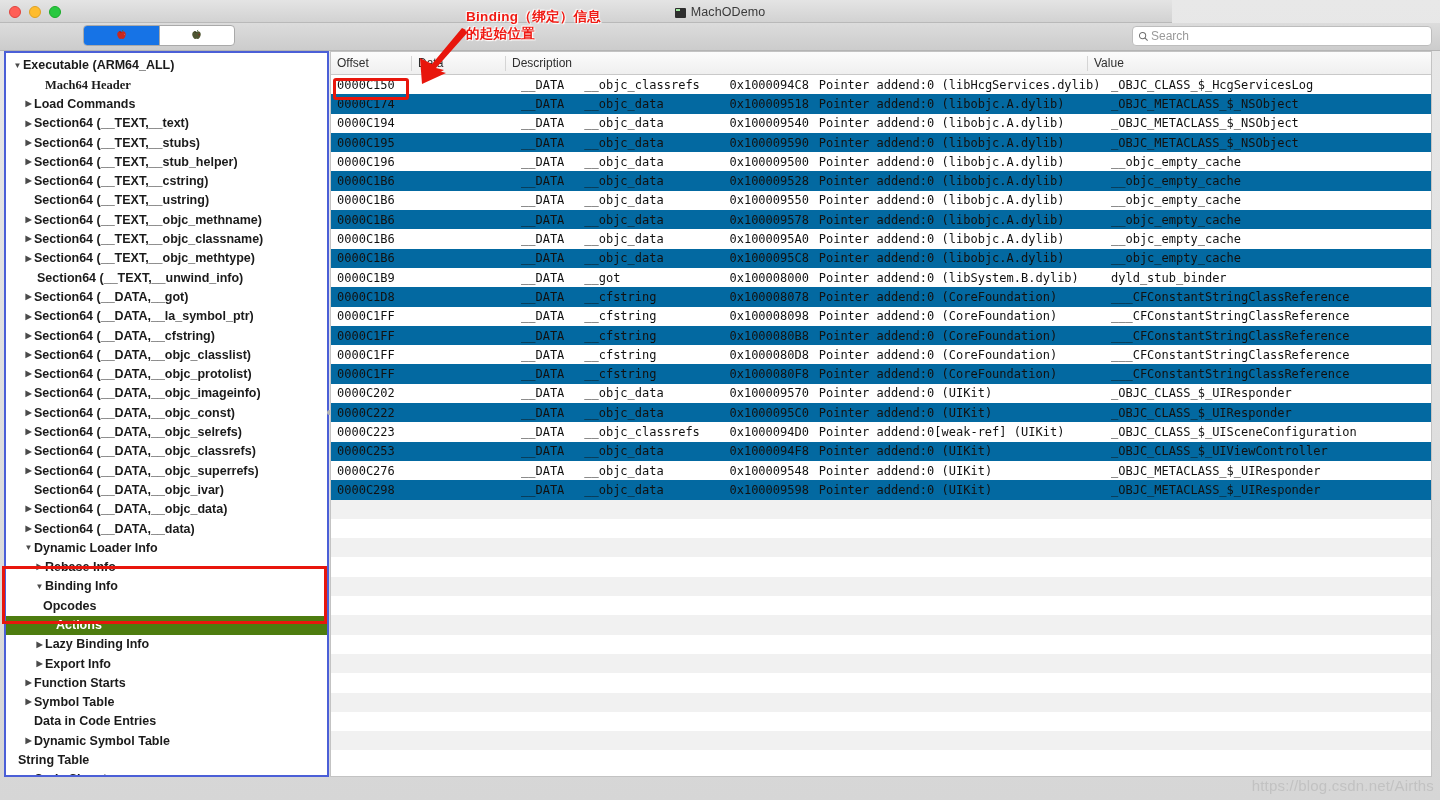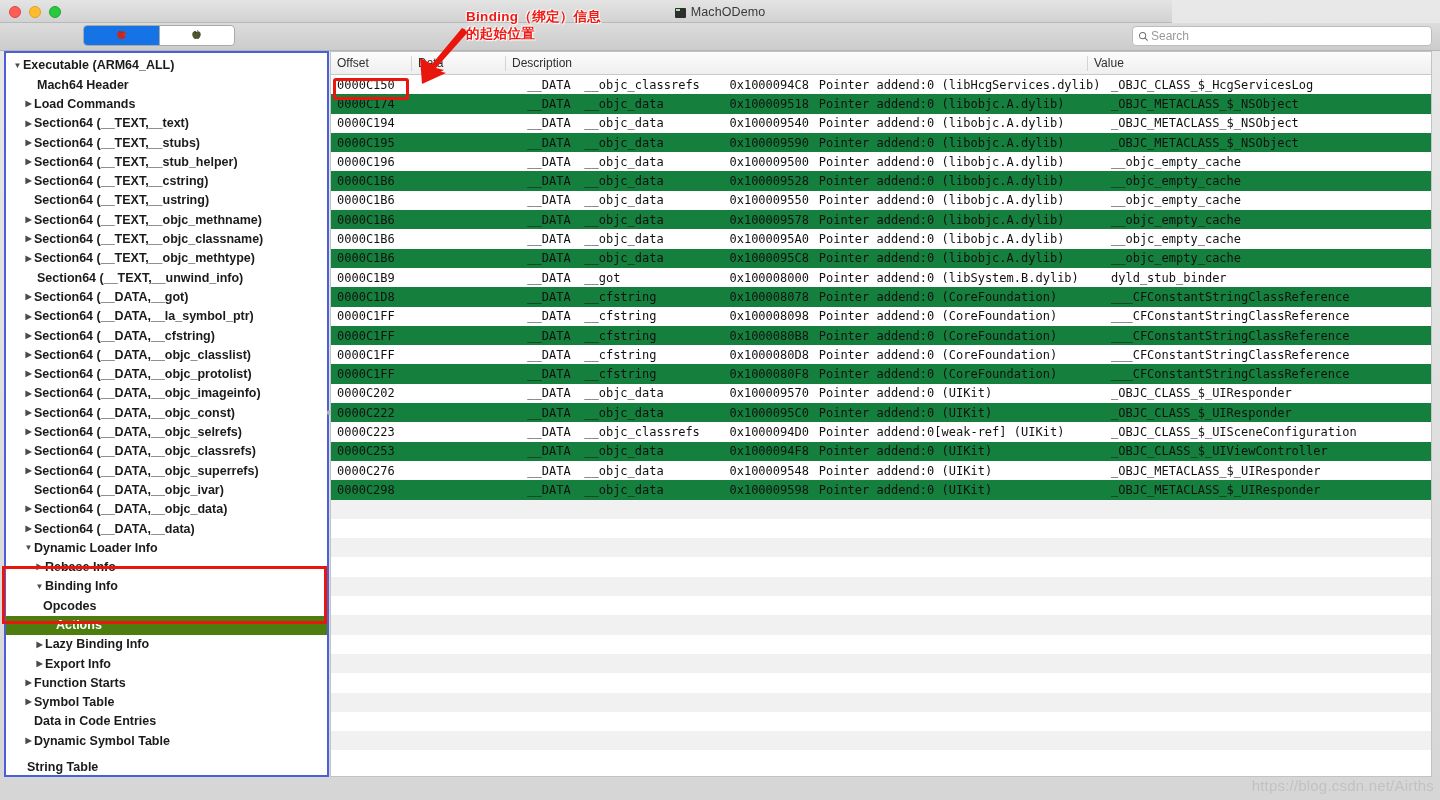--- a/index.html
+++ b/index.html
@@ -126,26 +126,26 @@
   .th-offset { width: 80px; }
   .th-data { width: 94px; }
   .th-desc { width: 582px; }
   .th-value { flex: 1; }
 
   .trow {
     display: flex; height: 19.3px; align-items: center;
     font-family: "DejaVu Sans Mono", monospace;
     font-size: 12px; color: #111; white-space: pre; gap: 8px;
   }
-  .trow.alt { background: #15803d; }
+  .trow.alt { background: #0369a1; }
   .c-offset { width: 80px; padding-left: 6px; }
   .c-data   { width: 94px; }
   .c-desc   { width: 582px; }
   .c-value  { flex: 1; }
-  .c-desc .dseg { display:inline-block; width: 56px; text-align: center; }
+  .c-desc .dseg { display:inline-block; width: 56px; }
   .c-desc .dsect { display:inline-block; width: 130px; }
   .c-desc .daddr { display:inline-block; width: 90px; padding-left: 8px; }
 
   .filler-row { height: 19.3px; }
   .filler-row.alt { background: #f1f1f1; }
 
   .red-box-offset {
     position: absolute; left: 333px; top: 78px;
     width: 76px; height: 22px;
     border: 3px solid #e8160c; border-radius: 3px;
@@ -216,21 +216,21 @@
       <span class="search-placeholder">Search</span>
     </div>
   </div>
 
   <div class="sidebar-wrap">
     <div class="tree" id="tree">
         <div class="tnode" style="padding-left: 6px;">
           <span class="tw">▼</span>
           <span>Executable  (ARM64_ALL)</span>
         </div>
-        <div class="tnode" style="padding-left: 20px;">
+        <div class="tnode" style="padding-left: 28px; font-family: Liberation Serif, serif;">
           <span class="tw none"></span>
           <span>Mach64 Header</span>
         </div>
         <div class="tnode" style="padding-left: 17px;">
           <span class="tw">▶</span>
           <span>Load Commands</span>
         </div>
         <div class="tnode" style="padding-left: 17px;">
           <span class="tw">▶</span>
           <span>Section64 (__TEXT,__text)</span>
@@ -356,21 +356,21 @@
           <span>Symbol Table</span>
         </div>
         <div class="tnode" style="padding-left: 17px;">
           <span class="tw none"></span>
           <span>Data in Code Entries</span>
         </div>
         <div class="tnode" style="padding-left: 17px;">
           <span class="tw">▶</span>
           <span>Dynamic Symbol Table</span>
         </div>
-        <div class="tnode" style="padding-left: 10px; margin-top: 7px;">
+        <div class="tnode" style="padding-left: 1px;">
           <span class="tw none"></span>
           <span>String Table</span>
         </div>
         <div class="tnode" style="padding-left: 17px;">
           <span class="tw none"></span>
           <span>Code Signature</span>
         </div>
       </div>
   </div>
   <div class="scroll-knob"></div>

